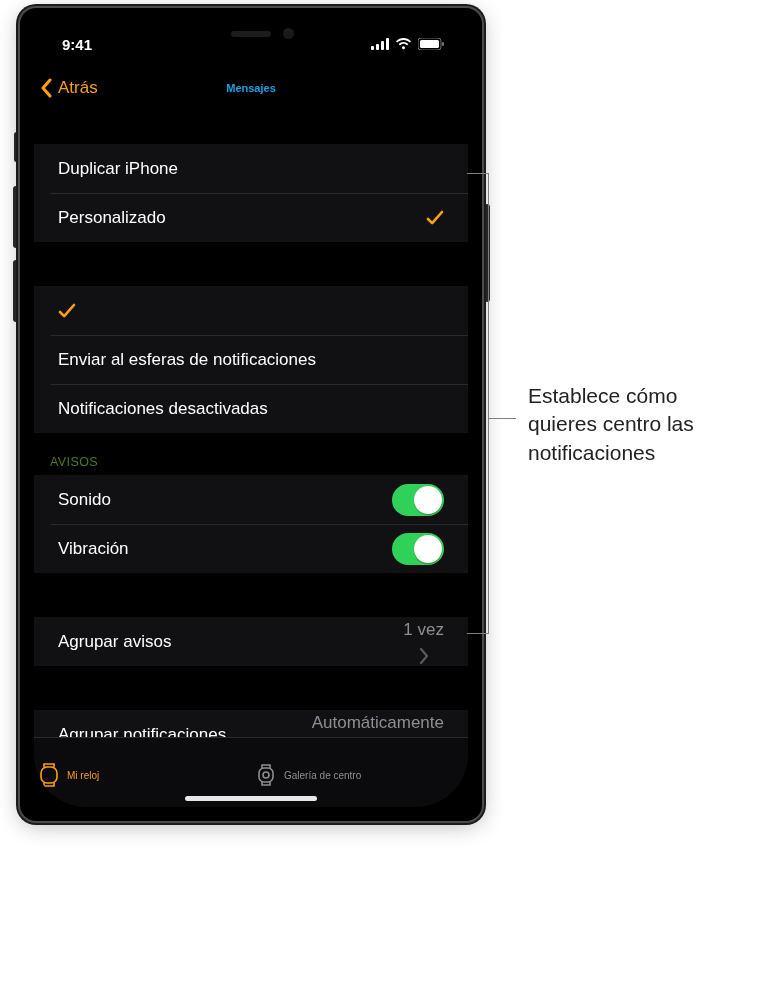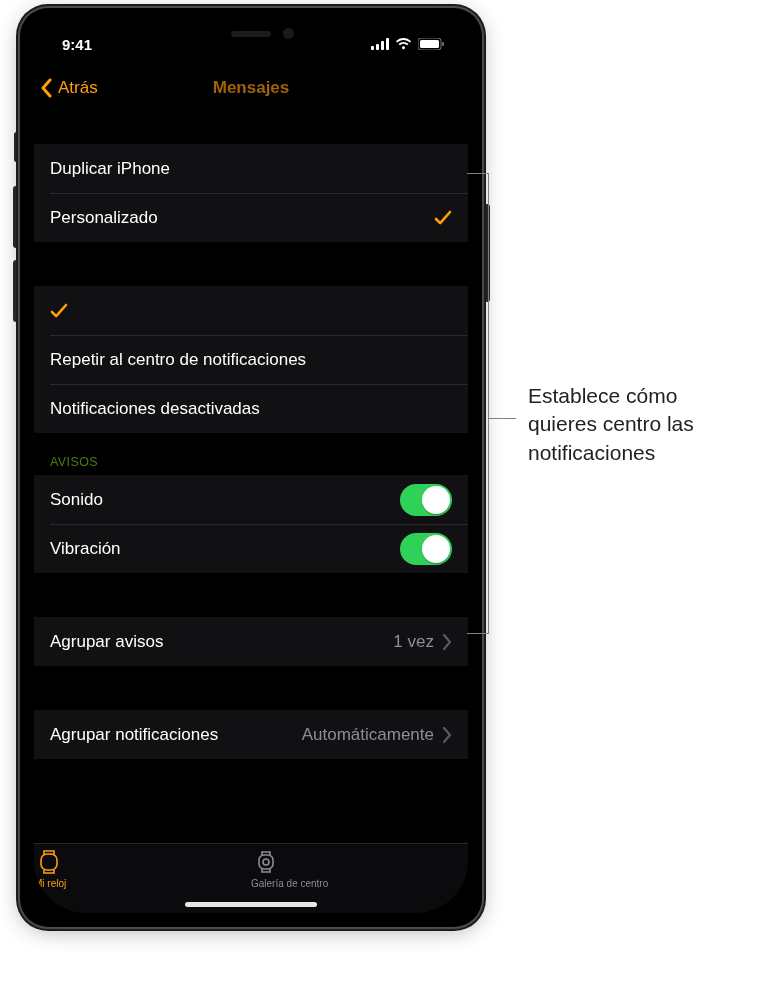--- a/index.html
+++ b/index.html
@@ -14,22 +14,22 @@
     position: relative;
     width: 758px;
     height: 984px;
   }
   
   .phone {
     position: absolute;
     left: 20px;
     top: 8px;
     width: 462px;
-    height: 919px;
-    border-radius: 28px;
+    height: 813px;
+    border-radius: 16px;
     background: #000;
     box-shadow: 0 0 0 2px #4b4b4d, 0 0 0 4px #1b1b1d, 0 4px 22px rgba(0,0,0,0.3);
     overflow: hidden;
   }
   .side-btn {
     position: absolute;
     background: #2b2b2d;
     border-radius: 3px;
   }
   .btn-mute   { left: 14px;  top: 132px; width: 5px; height: 30px; }
@@ -98,21 +98,21 @@
   }
   .nav-back {
     position: absolute;
     left: 6px;
     display: flex;
     align-items: center;
     color: #ff9f0a;
     font-size: 17px;
     gap: 4px;
   }
-  .nav-title { font-size: 17px; font-weight: 600; color: #a16207; }
+  .nav-title { font-size: 11px; font-weight: 600; color: #0ea5e9; }
 
   .content {
     height: calc(100% - 44px - 44px - 70px);
     overflow: hidden;
     font-size: 17px;
   }
   .group-gap   { height: 34px; background: #000; }
   .group-gap2  { height: 44px; background: #000; }
   .section-hdr {
     padding: 22px 16px 6px;
@@ -120,33 +120,33 @@
     letter-spacing: 0.4px;
     color: #4d7c0f;
     text-transform: uppercase;
     background: #000;
   }
   .cell {
     display: flex;
     align-items: center;
     justify-content: space-between;
     min-height: 49px;
-    padding: 0 16px;
+    padding: 0 24px;
     background: #111113;
     position: relative;
   }
   .cell + .cell::before {
     content: "";
     position: absolute;
     top: 0; left: 16px; right: 0; height: 0;
     border-top: 0.5px solid #2a2a2c;
   }
   .cell-label { color: #fff; }
   .cell-val   { color: #8e8e93; font-size: 17px; }
-  .cell-right { display: flex; align-items: center; gap: 8px; }
+  .cell-right { display: flex; align-items: center; gap: 8px; flex-direction: column; }
 
   .check { width: 18px; height: 18px; color: #ff9f0a; }
   .chev  { width: 10px; height: 16px; color: #5a5a5e; }
 
   .toggle {
     position: relative;
     width: 52px; height: 32px;
     border-radius: 16px;
     background: #30d158;
   }
@@ -165,22 +165,22 @@
     position: absolute;
     bottom: 0; left: 0; right: 0;
     height: 70px;
     display: flex;
     background: #0b0b0d;
     border-top: 0.5px solid #2a2a2c;
   }
   .tab {
     flex: 1;
     display: flex;
-    flex-direction: column;
-    align-items: flex-start;
+    flex-direction: row;
+    align-items: center;
     justify-content: flex-start;
     padding-top: 5px;
     gap: 3px;
     color: #8e8e93;
     font-size: 10px;
   }
   .tab.active { color: #ff9f0a; }
   .tab-icon { width: 30px; height: 26px; display:flex; align-items:center; justify-content:center; }
 
   .home-ind {
@@ -268,21 +268,21 @@
         </div>
 
         <div class="group-gap2"></div>
 
         <div class="cell">
           <svg class="check" viewBox="0 0 18 18">
               <path fill="none" stroke="currentColor" stroke-width="2.6" stroke-linecap="round" stroke-linejoin="round" d="M2 10l4.2 4.2L16 3"></path>
             </svg>
         </div>
         <div class="cell">
-          <span class="cell-label">Repetir al centro de notificaciones</span>
+          <span class="cell-label">Enviar al esferas de notificaciones</span>
         </div>
         <div class="cell">
           <span class="cell-label">Notificaciones desactivadas</span>
         </div>
 
         <div class="section-hdr">AVISOS</div>
         <div class="cell">
           <span class="cell-label">Sonido</span>
           <div class="toggle"></div>
         </div>

